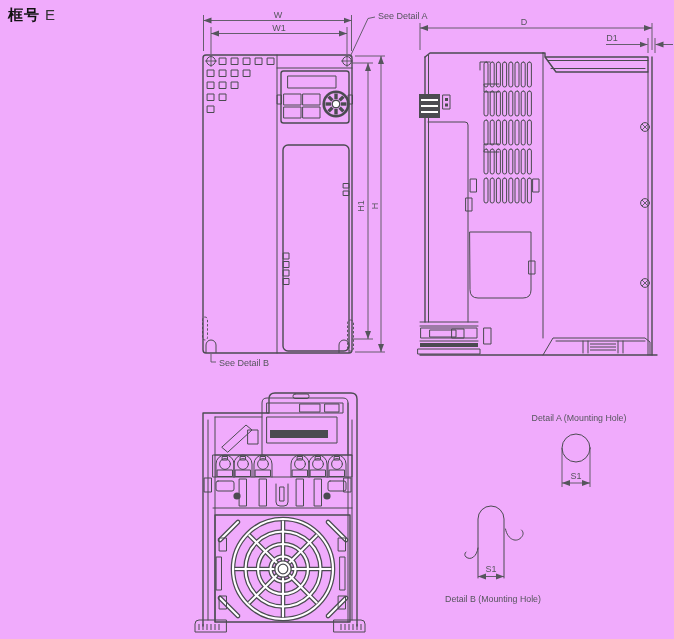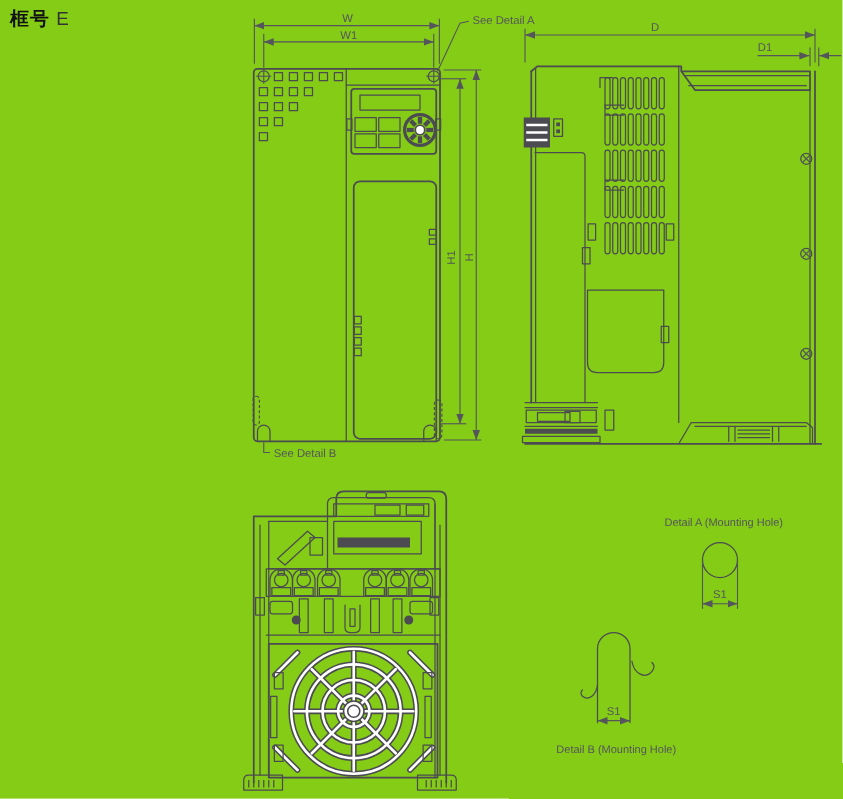--- a/index.html
+++ b/index.html
@@ -1,17 +1,17 @@
 <!DOCTYPE html>
 <html><head>
 <meta charset="utf-8">
 <style>
   html,body{margin:0;padding:0;background:#ffffff;width:674px;height:639px;overflow:hidden;
     font-family:"Liberation Sans", sans-serif;}
-  .stage{position:relative;width:674px;height:639px;background:#84cc16;}
+  .stage{position:relative;width:674px;height:639px;background:#f0abfc;}
   .frame-label{position:absolute;left:8px;top:6px;color:#111;display:flex;align-items:baseline;gap:5px;}
   .frame-label .cjk{font-weight:700;font-size:15px;letter-spacing:1px;}
   .frame-label .code{font-weight:400;font-size:15px;color:#333;}
   svg{position:absolute;left:0;top:0;}
   .ln{fill:none;stroke:#4b4b51;stroke-width:1.4;stroke-linecap:round;stroke-linejoin:round;}
   .ln2{fill:none;stroke:#4b4b51;stroke-width:1;stroke-linecap:round;stroke-linejoin:round;}
   .fillc{fill:#4b4b51;stroke:none;}
   .dim{fill:none;stroke:#55555c;stroke-width:0.9;stroke-linecap:butt;}
   .dash{fill:none;stroke:#4b4b51;stroke-width:0.9;stroke-dasharray:2.4 1.8;}
   .thick{fill:none;stroke:#4b4b51;stroke-width:4.6;stroke-linecap:round;}

